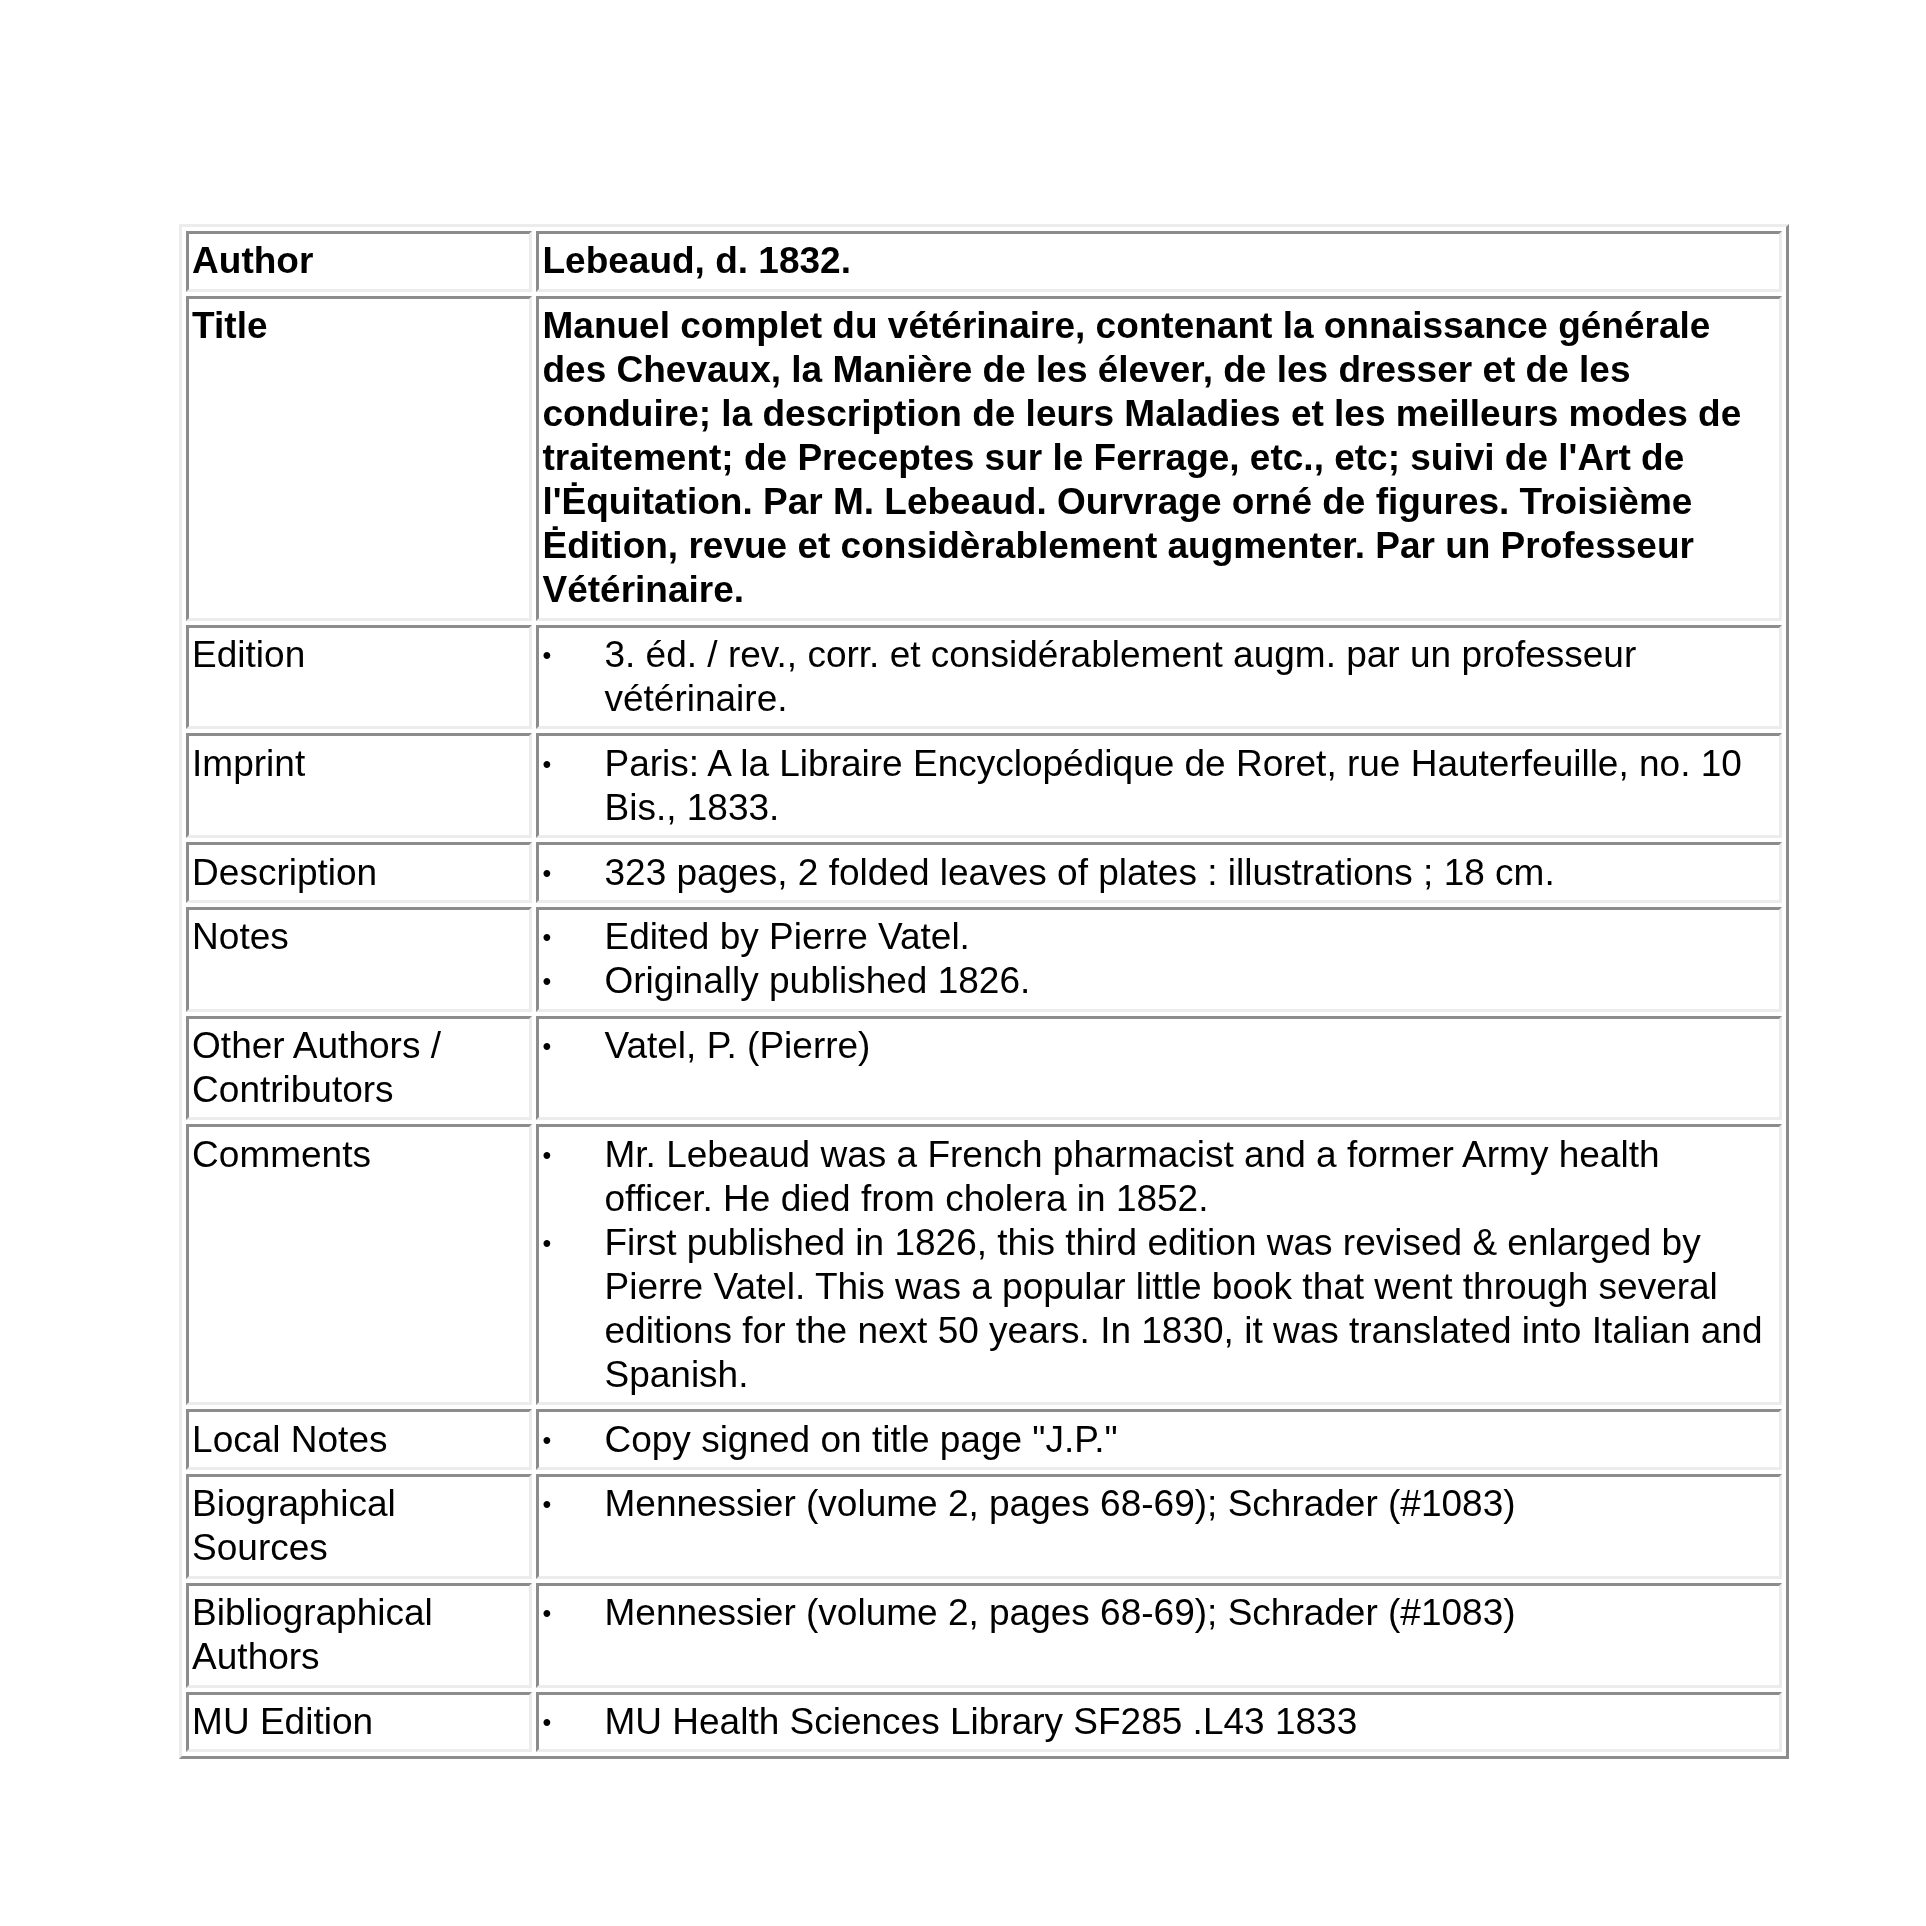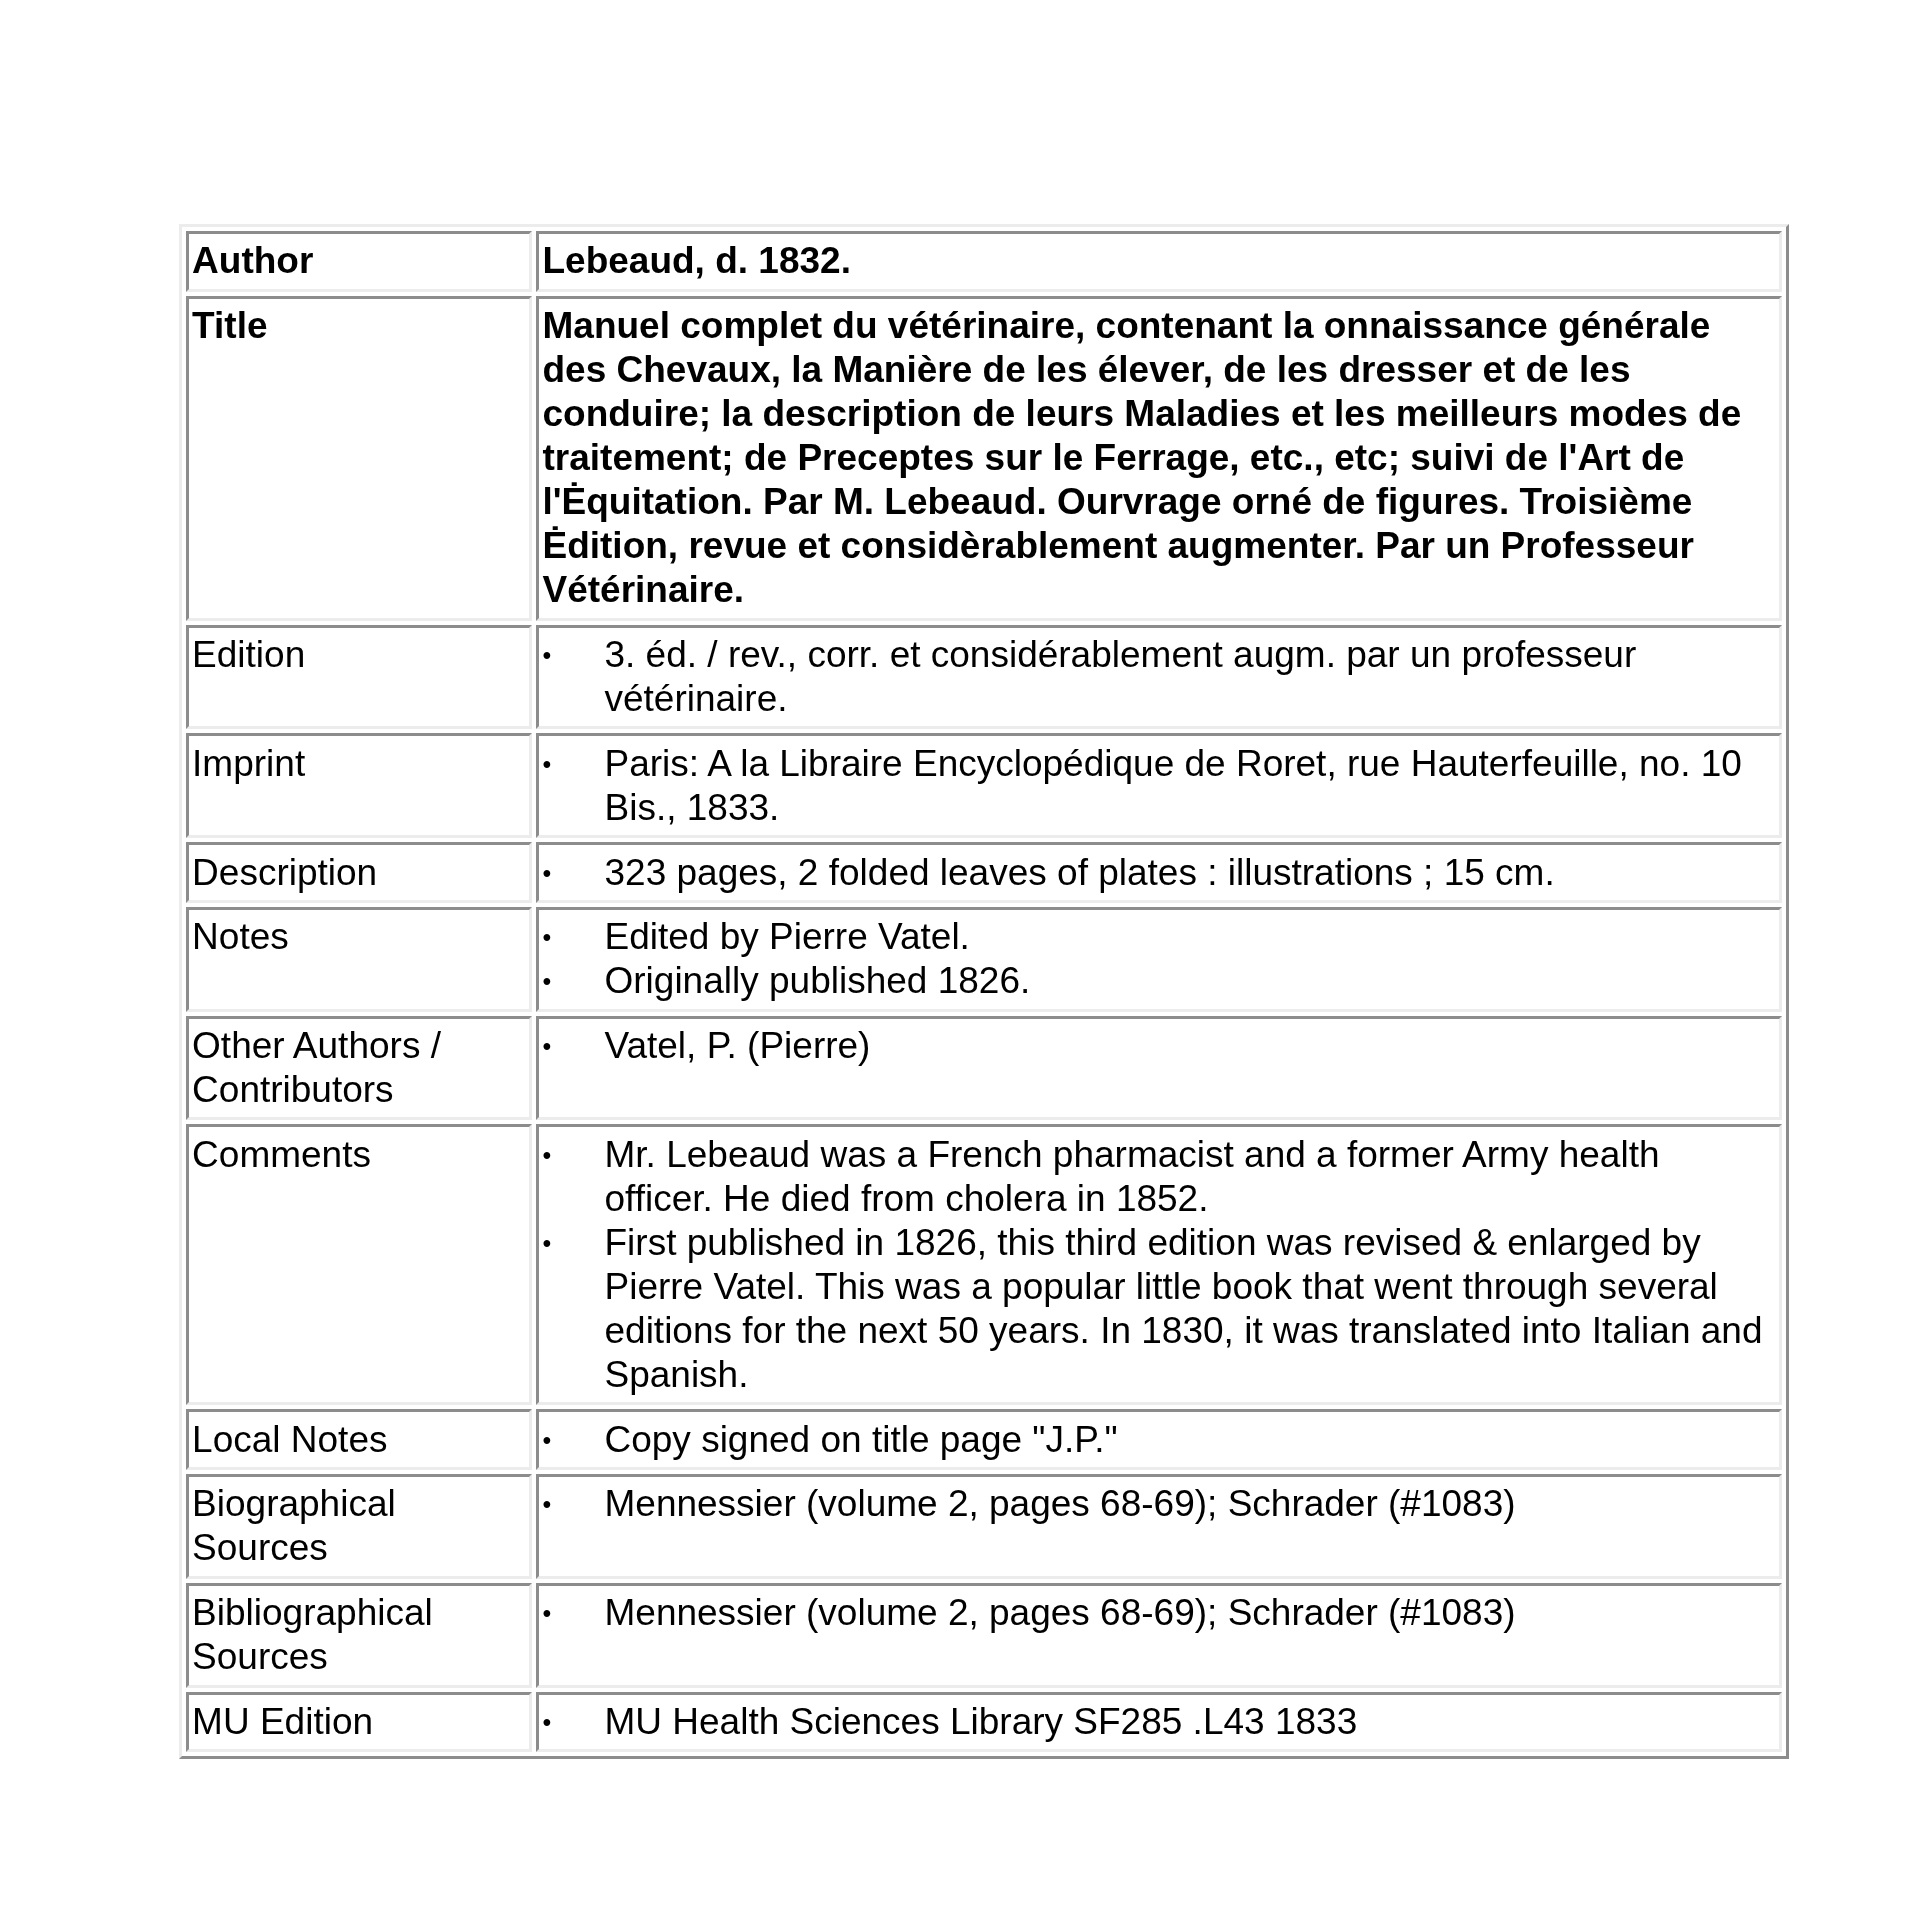--- a/index.html
+++ b/index.html
@@ -90,21 +90,21 @@
         <ul class="vals">
           <li><span class="bullet">•</span><span>Paris: A la Libraire Encyclopédique de Roret, rue Hauterfeuille, no. 10 Bis., 1833.</span></li>
         </ul>
       </td>
     </tr>
 
     <tr>
       <td class="label">Description</td>
       <td>
         <ul class="vals">
-          <li><span class="bullet">•</span><span>323 pages, 2 folded leaves of plates : illustrations ; 15 cm.</span></li>
+          <li><span class="bullet">•</span><span>323 pages, 2 folded leaves of plates : illustrations ; 18 cm.</span></li>
         </ul>
       </td>
     </tr>
 
     <tr>
       <td class="label">Notes</td>
       <td>
         <ul class="vals">
           <li><span class="bullet">•</span><span>Edited by Pierre Vatel.</span></li>
           <li><span class="bullet">•</span><span>Originally published 1826.</span></li>
@@ -144,21 +144,21 @@
     <tr>
       <td class="label">Biographical Sources</td>
       <td>
         <ul class="vals">
           <li><span class="bullet">•</span><span>Mennessier (volume 2, pages 68-69); Schrader (#1083)</span></li>
         </ul>
       </td>
     </tr>
 
     <tr>
-      <td class="label">Bibliographical Sources</td>
+      <td class="label">Bibliographical Authors</td>
       <td>
         <ul class="vals">
           <li><span class="bullet">•</span><span>Mennessier (volume 2, pages 68-69); Schrader (#1083)</span></li>
         </ul>
       </td>
     </tr>
 
 
     <tr>
       <td class="label">MU Edition</td>

